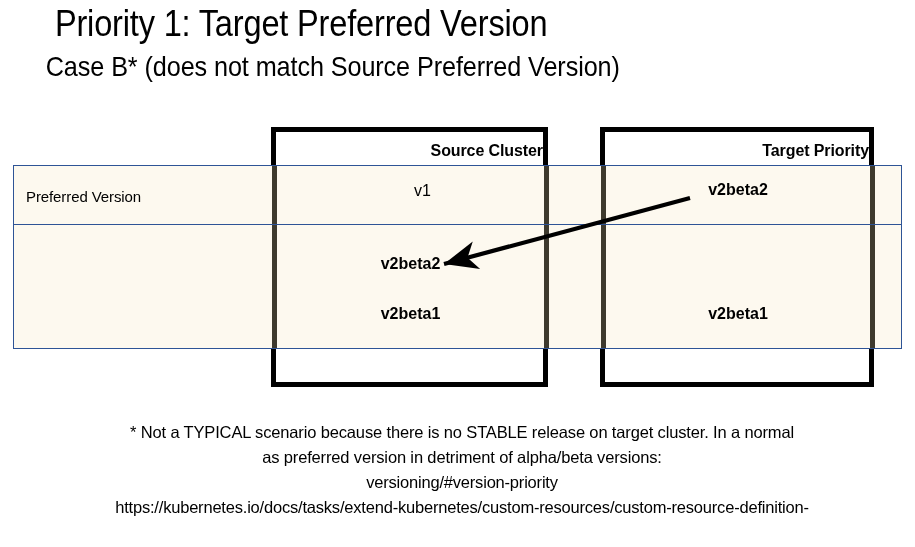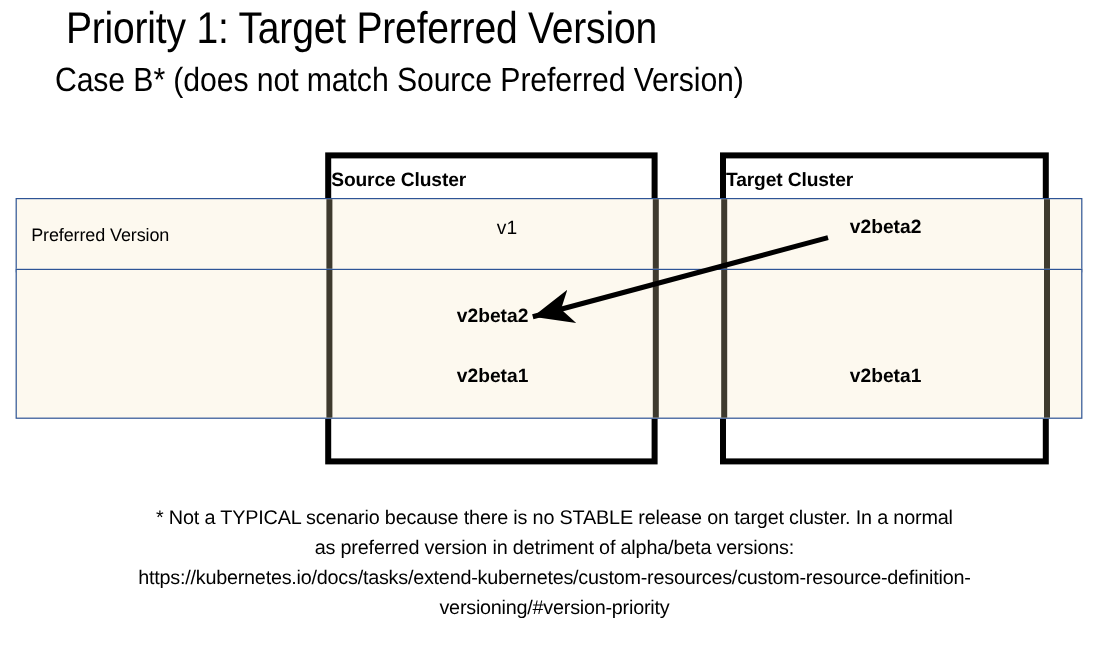--- a/index.html
+++ b/index.html
@@ -51,21 +51,21 @@
     box-sizing: border-box;
   }
   #source-cluster-box { left: 271px; top: 127px; width: 277px; height: 260px; }
   #target-cluster-box { left: 600px; top: 127px; width: 274px; height: 260px; }
 
   .cluster-title {
     position: absolute;
     top: 10px;
     left: 0;
     width: 100%;
-    text-align: left;
+    text-align: right;
     font-size: 16px;
     font-weight: bold;
     letter-spacing: -0.1px;
   }
 
   
   .table-row {
     position: absolute;
     left: 13px;
     width: 889px;
@@ -144,21 +144,21 @@
 
 <div id="title-block">
   <div id="main-title">Priority 1: Target Preferred Version</div>
   <div id="sub-title">Case B* (does not match Source Preferred Version)</div>
 </div>
 
 <div class="cluster-box" id="source-cluster-box">
   <div class="cluster-title">Source Cluster</div>
 </div>
 <div class="cluster-box" id="target-cluster-box">
-  <div class="cluster-title">Target Cluster</div>
+  <div class="cluster-title">Target Priority</div>
 </div>
 
 <div class="table-row" id="row-preferred">
   <div class="vline vl-src-left"></div>
   <div class="vline vl-src-right"></div>
   <div class="vline vl-tgt-left"></div>
   <div class="vline vl-tgt-right"></div>
   <div class="row-label">Preferred Version</div>
   <div class="cell" id="cell-src-preferred">v1</div>
   <div class="cell bold" id="cell-tgt-preferred">v2beta2</div>
@@ -179,15 +179,15 @@
     <marker id="arrowhead" markerWidth="9" markerHeight="8" refX="8" refY="4" orient="auto" markerUnits="strokeWidth">
       <path d="M8,4 L0,0.6 L2.2,4 L0,7.4 Z" fill="#000000"></path>
     </marker>
   </defs>
   <line x1="690" y1="198" x2="444" y2="264" stroke="#000000" stroke-width="4.2" marker-end="url(#arrowhead)"></line>
 </svg>
 
 <div id="footnote">
   <div class="fn-line">* Not a TYPICAL scenario because there is no STABLE release on target cluster. In a normal</div>
   <div class="fn-line">as preferred version in detriment of alpha/beta versions:</div>
+  <div class="fn-line fn-url">versioning/#version-priority</div>
   <div class="fn-line fn-url">https://kubernetes.io/docs/tasks/extend-kubernetes/custom-resources/custom-resource-definition-</div>
-  <div class="fn-line fn-url">versioning/#version-priority</div>
 </div>
 
 </body></html>

